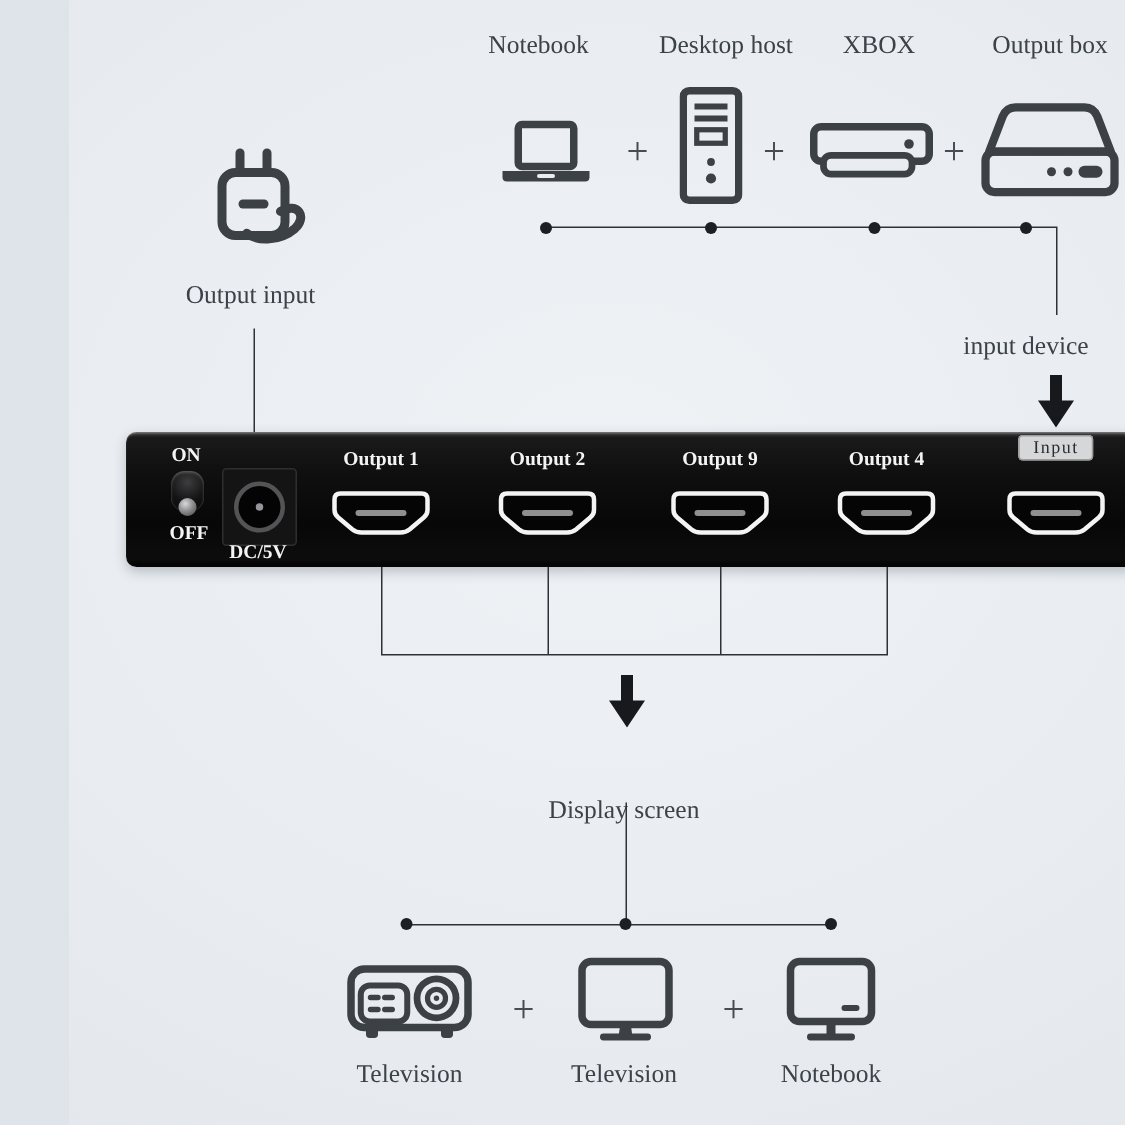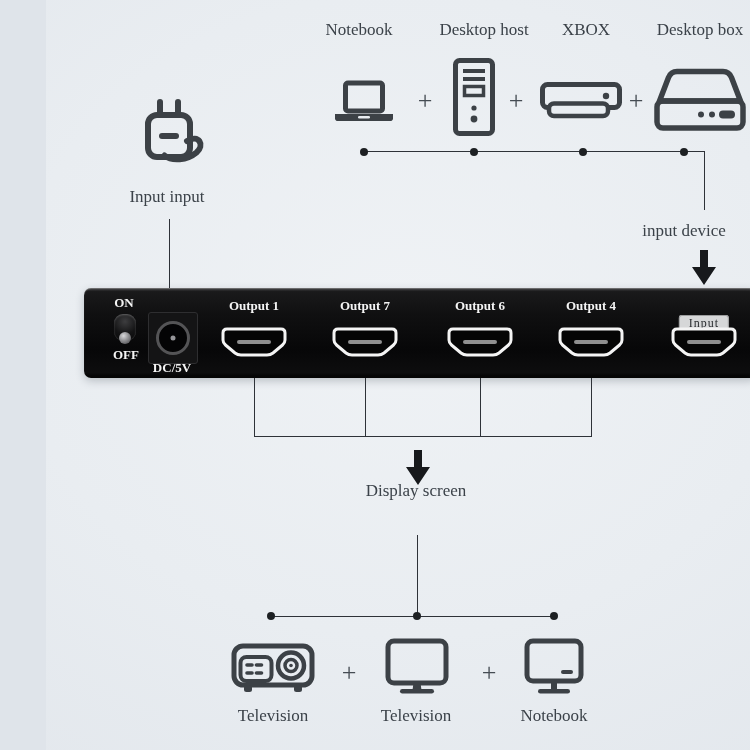--- a/index.html
+++ b/index.html
@@ -56,21 +56,21 @@
   }
 </style>
 </head>
 <body>
 
 <div id="canvas">
 
   <div class="abs cx lbl" style="left:313px;top:20px;">Notebook</div>
   <div class="abs cx lbl" style="left:438px;top:20px;">Desktop host</div>
   <div class="abs cx lbl" style="left:540px;top:20px;">XBOX</div>
-  <div class="abs cx lbl" style="left:654px;top:20px;">Desktop box</div>
+  <div class="abs cx lbl" style="left:654px;top:20px;">Output box</div>
 
   <svg class="abs icon" style="left:286px;top:80px;" width="64" height="46" viewBox="0 0 64 46">
     <rect x="13.5" y="3" width="37" height="28" rx="2.5" fill="none" stroke="currentColor" stroke-width="5"></rect>
     <path d="M3 34 H61 V38.2 Q61 41 58 41 H6 Q3 41 3 38.2 Z" fill="currentColor"></path>
     <rect x="26" y="36" width="12" height="2.6" rx="1.3" fill="#e9edf1"></rect>
   </svg>
 
   <div class="abs cx plus" style="left:379px;top:88px;">+</div>
 
   <svg class="abs icon" style="left:407px;top:58px;" width="42" height="78" viewBox="0 0 42 78">
@@ -107,21 +107,21 @@
   <div class="abs dot" style="left:533px;top:148px;"></div>
   <div class="abs dot" style="left:634px;top:148px;"></div>
 
   <svg class="abs icon" style="left:92px;top:97px;" width="68" height="76" viewBox="0 0 68 76">
     <rect x="10" y="18" width="42" height="42" rx="9" fill="none" stroke="currentColor" stroke-width="6"></rect>
     <line x1="22" y1="5" x2="22" y2="15" stroke="currentColor" stroke-width="6" stroke-linecap="round"></line>
     <line x1="40" y1="5" x2="40" y2="15" stroke="currentColor" stroke-width="6" stroke-linecap="round"></line>
     <line x1="24" y1="39" x2="38" y2="39" stroke="currentColor" stroke-width="6" stroke-linecap="round"></line>
     <path d="M49 44 C61 37 67 48 58.5 55.5 C49 63.5 34 64.5 26.5 58.5" fill="none" stroke="currentColor" stroke-width="6" stroke-linecap="round"></path>
   </svg>
-  <div class="abs cx lbl" style="left:121px;top:187px;">Input input</div>
+  <div class="abs cx lbl" style="left:121px;top:187px;">Output input</div>
   <div class="abs vline" style="left:123px;top:219px;height:69px;"></div>
 
   <div class="abs cx lbl" style="left:638px;top:221px;">input device</div>
   <svg class="abs" style="left:646px;top:250px;" width="24" height="35" viewBox="0 0 24 35">
     <path d="M8 0 H16 V17 H24 L12 35 L0 17 H8 Z" fill="#17191c"></path>
   </svg>
 
   <div class="abs device">
     <div class="abs cx dev-txt" style="left:40px;top:7px;">ON</div>
     <div class="abs switch">
@@ -129,24 +129,24 @@
       </div>
     <div class="abs cx dev-txt" style="left:42px;top:59px;">OFF</div>
 
     <div class="abs dc">
       <div class="dc-ring"></div>
       <div class="dc-pin"></div>
     </div>
     <div class="abs cx dev-txt" style="left:88px;top:72px;">DC/5V</div>
 
     <div class="abs cx dev-txt port-label" style="left:170px;">Output 1</div>
-    <div class="abs cx dev-txt port-label" style="left:281px;">Output 7</div>
-    <div class="abs cx dev-txt port-label" style="left:396px;">Output 6</div>
+    <div class="abs cx dev-txt port-label" style="left:281px;">Output 2</div>
+    <div class="abs cx dev-txt port-label" style="left:396px;">Output 9</div>
     <div class="abs cx dev-txt port-label" style="left:507px;">Output 4</div>
-    <div class="abs cx dev-txt input-badge" style="left:620px;top:27px;">Input</div>
+    <div class="abs cx dev-txt input-badge" style="left:620px;top:2px;">Input</div>
 
     <svg class="abs cx" style="left:170px;top:38px;" width="66" height="32" viewBox="0 0 66 30">
       <path d="M6 2 H60 Q64 2 64 6 V13 Q64 16 61.5 18 L52 26 Q49.5 28 46 28 H20 Q16.5 28 14 26 L4.5 18 Q2 16 2 13 V6 Q2 2 6 2 Z" fill="#050505" stroke="#f4f4f4" stroke-width="3"></path>
       <rect x="16" y="13" width="34" height="4" rx="2" fill="#8f8f8f"></rect>
     </svg>
     <svg class="abs cx" style="left:281px;top:38px;" width="66" height="32" viewBox="0 0 66 30">
       <path d="M6 2 H60 Q64 2 64 6 V13 Q64 16 61.5 18 L52 26 Q49.5 28 46 28 H20 Q16.5 28 14 26 L4.5 18 Q2 16 2 13 V6 Q2 2 6 2 Z" fill="#050505" stroke="#f4f4f4" stroke-width="3"></path>
       <rect x="16" y="13" width="34" height="4" rx="2" fill="#8f8f8f"></rect>
     </svg>
     <svg class="abs cx" style="left:396px;top:38px;" width="66" height="32" viewBox="0 0 66 30">
@@ -165,21 +165,21 @@
 
   <div class="abs vline" style="left:208px;top:378px;height:58px;"></div>
   <div class="abs vline" style="left:319px;top:378px;height:58px;"></div>
   <div class="abs vline" style="left:434px;top:378px;height:58px;"></div>
   <div class="abs vline" style="left:545px;top:378px;height:58px;"></div>
   <div class="abs hline" style="left:208px;top:436px;width:338px;"></div>
 
   <svg class="abs" style="left:360px;top:450px;" width="24" height="35" viewBox="0 0 24 35">
     <path d="M8 0 H16 V17 H24 L12 35 L0 17 H8 Z" fill="#17191c"></path>
   </svg>
-  <div class="abs cx lbl" style="left:370px;top:481px;">Display screen</div>
+  <div class="abs cx lbl" style="left:370px;top:530px;">Display screen</div>
 
   <div class="abs vline" style="left:371px;top:535px;height:81px;"></div>
   <div class="abs hline" style="left:225px;top:616px;width:283px;"></div>
   <div class="abs dot" style="left:221px;top:612px;"></div>
   <div class="abs dot" style="left:367px;top:612px;"></div>
   <div class="abs dot" style="left:504px;top:612px;"></div>
 
   <svg class="abs icon" style="left:185px;top:640px;" width="84" height="56" viewBox="0 0 84 56">
     <rect x="3" y="6" width="78" height="39" rx="9" fill="none" stroke="currentColor" stroke-width="5"></rect>
     <rect x="9.5" y="17" width="31" height="24" rx="6" fill="none" stroke="currentColor" stroke-width="4"></rect>

